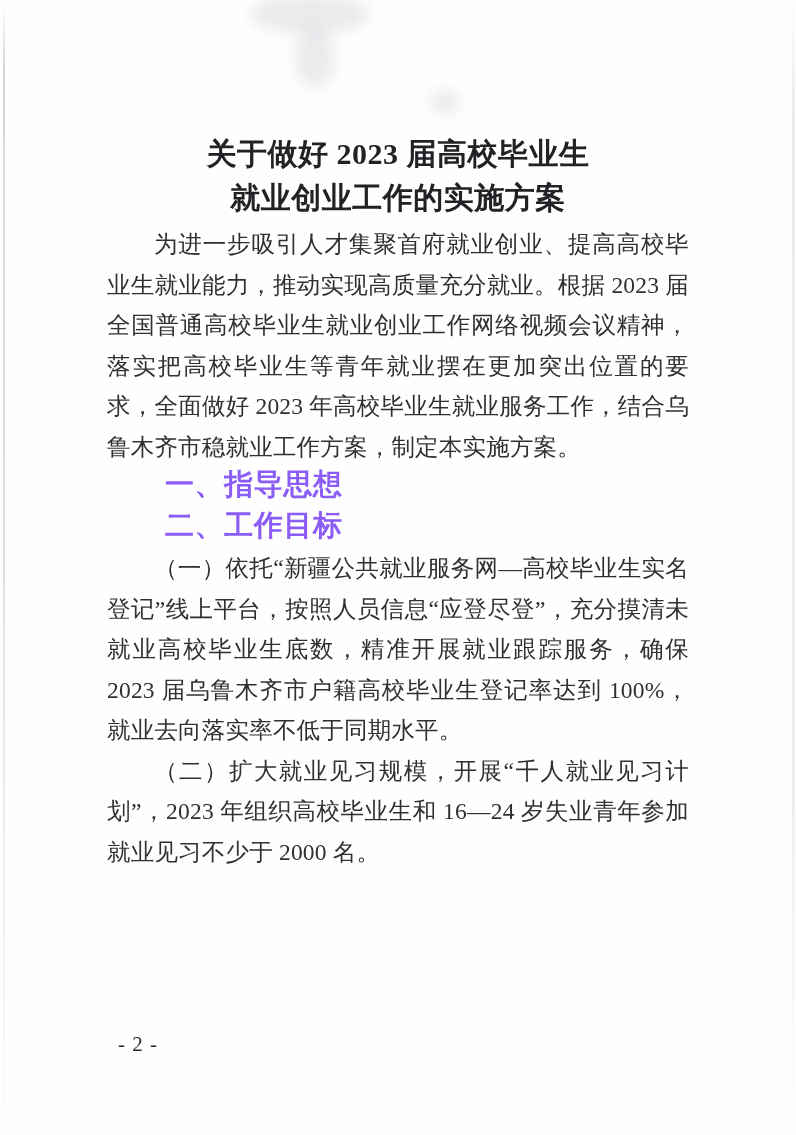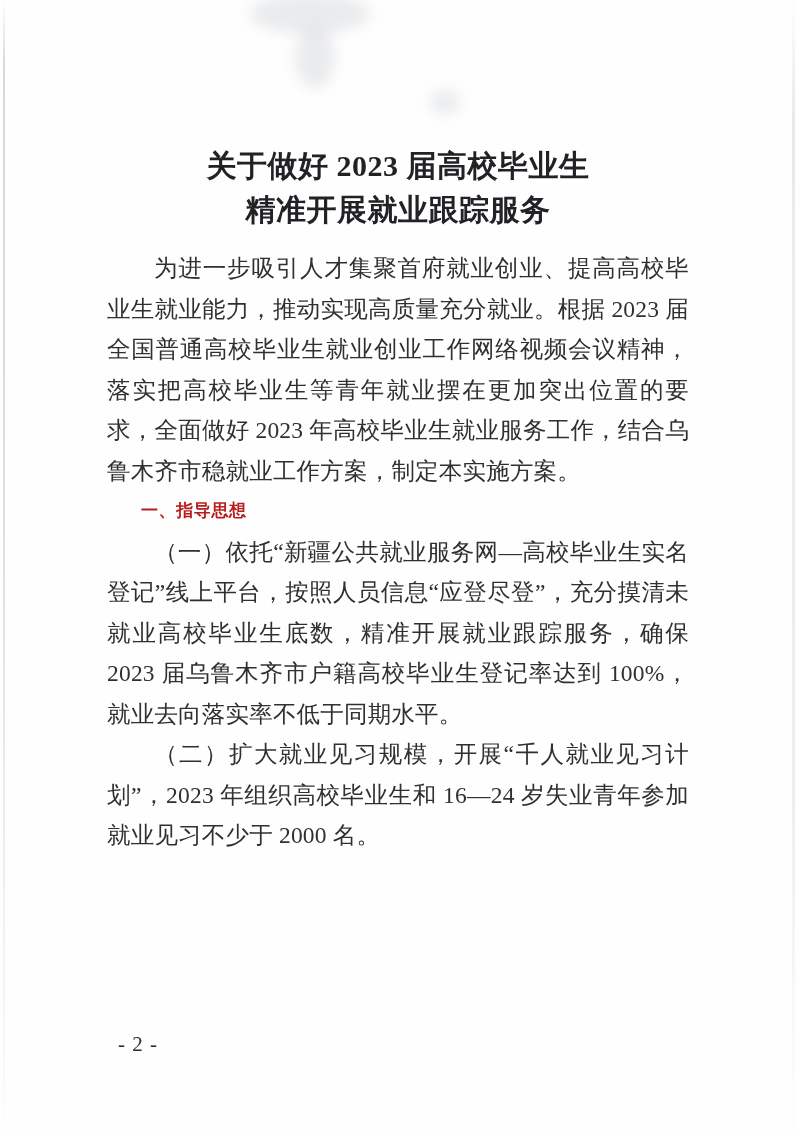--- a/index.html
+++ b/index.html
@@ -50,21 +50,21 @@
 
   .content {
     position: absolute;
     left: 0;
     top: 0;
     width: 796px;
   }
 
   
   .doc-title {
-    margin: 16px;
+    margin: 4px;
     padding-top: 128px;
     text-align: center;
     font-family: "Liberation Serif", "DejaVu Serif", serif;
     font-weight: bold;
     font-size: 30px;
     line-height: 44px;
     letter-spacing: 0.5px;
     color: #222226;
   }
   .doc-title .tline { display: block; white-space: nowrap; }
@@ -86,25 +86,25 @@
     color: #303033;
     font-family: "Liberation Serif", "DejaVu Serif", serif;
     letter-spacing: 0.2px;
   }
   p.para.first { }
 
   h2.section-heading {
     margin: 0;
     padding: 0;
     text-indent: 2em;
-    font-family: Liberation Serif, serif;
+    font-family: Liberation Mono, monospace;
     font-weight: bold;
-    font-size: 17px;
+    font-size: 29px;
     line-height: 40.5px;
-    color: #b91c1c;
+    color: #8b5cf6;
     letter-spacing: 0.6px;
   }
 
   
   .page-number {
     position: absolute;
     left: 118px;
     top: 1032px;
     font-size: 21px;
     font-family: "Liberation Serif", "DejaVu Serif", serif;
@@ -120,30 +120,31 @@
   <div class="edge-left"></div>
   <div class="edge-right"></div>
   <div class="smudge" style="left:250px; top:-6px; width:120px; height:40px;"></div>
   <div class="smudge" style="left:295px; top:28px; width:40px; height:60px;"></div>
   <div class="smudge" style="left:430px; top:90px; width:30px; height:24px;"></div>
 
   <div class="content">
 
     <h1 class="doc-title">
       <span class="tline">关于做好 2023 届高校毕业生</span>
-      <span class="tline">精准开展就业跟踪服务</span>
+      <span class="tline">就业创业工作的实施方案</span>
     </h1>
 
     <div class="body-block">
 
       <p class="para first">为进一步吸引人才集聚首府就业创业、提高高校毕业生就业能力，推动实现高质量充分就业。根据 2023 届全国普通高校毕业生就业创业工作网络视频会议精神，落实把高校毕业生等青年就业摆在更加突出位置的要求，全面做好 2023 年高校毕业生就业服务工作，结合乌鲁木齐市稳就业工作方案，制定本实施方案。</p>
 
       <h2 class="section-heading">一、指导思想</h2>
 
 
+      <h2 class="section-heading">二、工作目标</h2>
 
       <p class="para">（一）依托“新疆公共就业服务网—高校毕业生实名登记”线上平台，按照人员信息“应登尽登”，充分摸清未就业高校毕业生底数，精准开展就业跟踪服务，确保 2023 届乌鲁木齐市户籍高校毕业生登记率达到 100%，就业去向落实率不低于同期水平。</p>
 
       <p class="para">（二）扩大就业见习规模，开展“千人就业见习计划”，2023 年组织高校毕业生和 16—24 岁失业青年参加就业见习不少于 2000 名。</p>
 
     </div>
   </div>
 
   <div class="page-number">- 2 -</div>
 

